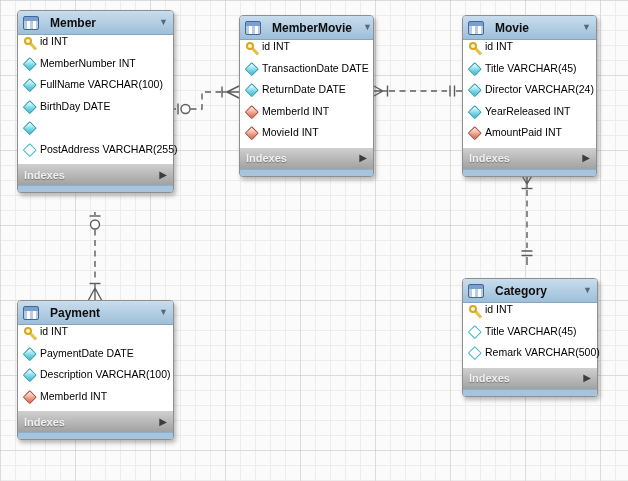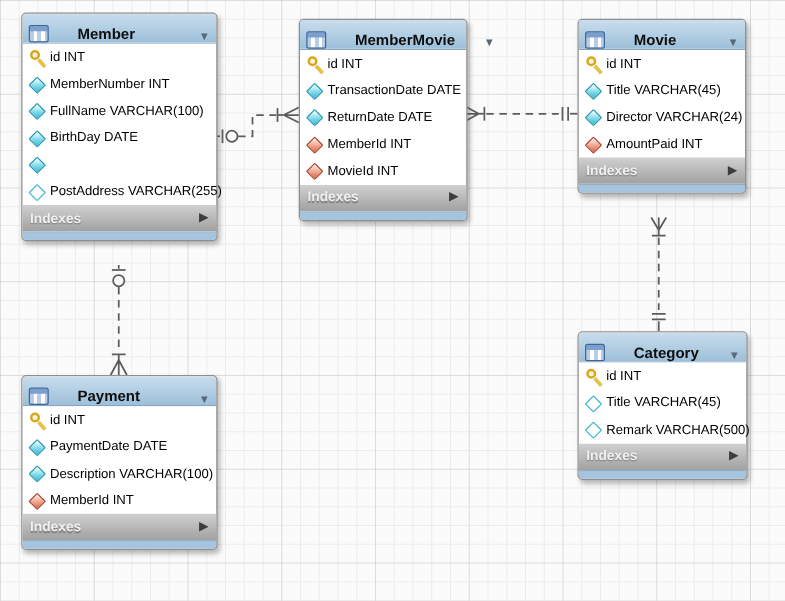--- a/index.html
+++ b/index.html
@@ -6,26 +6,26 @@
   .canvas{position:relative;width:628px;height:481px;overflow:hidden;
     background:
       linear-gradient(to right, rgba(120,120,120,.14) 1px, transparent 1px) 0 0/75px 75px,
       linear-gradient(to bottom, rgba(120,120,120,.14) 1px, transparent 1px) 0 0/75px 75px,
       linear-gradient(to right, #ececec 1px, transparent 1px) 0 0/15px 15px,
       linear-gradient(to bottom, #ececec 1px, transparent 1px) 0 0/15px 15px,
       #fbfbfb;}
   .rel-svg{position:absolute;left:0;top:0;pointer-events:none;}
   .tbl{position:absolute;background:#fff;border:1px solid #8f8f8f;border-radius:4px;
        box-shadow:2px 3px 4px rgba(80,80,80,.4);}
-  .thead{height:23px;display:flex;align-items:flex-end;gap:23px;padding:0 5px;
+  .thead{height:23px;display:flex;align-items:center;gap:11px;padding:0 5px;
        background:linear-gradient(#c9dded,#9dbfd9);border-bottom:1px solid #86a4be;
        border-radius:3px 3px 0 0;}
   .ttitle{font-weight:bold;font-size:12px;color:#0d0d0d;}
   .tri{margin-left:auto;color:#56697b;font-size:9px;line-height:9px;}
-  .row{height:21.5px;display:flex;align-items:center;padding-left:4px;}
+  .row{height:21.5px;display:flex;align-items:flex-start;padding-left:4px;}
   .cl{font-size:10.5px;color:#000;white-space:nowrap;}
   .tfoot{height:21px;display:flex;align-items:center;padding:0 6px;
        background:linear-gradient(#d0d0d0,#a1a1a1);}
   .flabel{font-weight:bold;font-size:11px;color:#f1f1f1;text-shadow:0 1px 1px rgba(0,0,0,.35);}
   .farrow{margin-left:auto;color:#3d3d3d;font-size:10px;line-height:10px;}
   .tstrip{height:6px;background:#a6c4dd;border-top:1px solid #8fb0ca;border-radius:0 0 3px 3px;}
   
   .ticon{width:14px;height:12px;min-width:14px;border:1px solid #3f6899;border-radius:2px;
        background:
          linear-gradient(#7b9fce,#7b9fce) 0 0/100% 4px no-repeat,
@@ -173,31 +173,35 @@
     </div>
     <div class="row">
       <span class="ci diamond-icon"></span>
       <span class="cl">Title VARCHAR(45)</span>
     </div>
     <div class="row">
       <span class="ci diamond-icon"></span>
       <span class="cl">Director VARCHAR(24)</span>
     </div>
     <div class="row">
+      <span class="ci diamond-icon"></span>
+      <span class="cl">YearReleased INT</span>
+    </div>
+    <div class="row">
       <span class="ci fk-diamond-icon"></span>
       <span class="cl">AmountPaid INT</span>
     </div>
     <div class="tfoot">
       <span class="flabel">Indexes</span>
       <span class="farrow">▶</span>
     </div>
     <div class="tstrip"></div>
   </div>
 
-  <div class="tbl" style="left:462px;top:265px;width:134px;">
+  <div class="tbl" style="left:462px;top:278px;width:134px;">
     <div class="thead">
       <span class="ticon"></span>
       <span class="ttitle">Category</span>
       <span class="tri">▼</span>
     </div>
     <div class="row">
       <span class="ci key-icon"></span>
       <span class="cl">id INT</span>
     </div>
     <div class="row">

